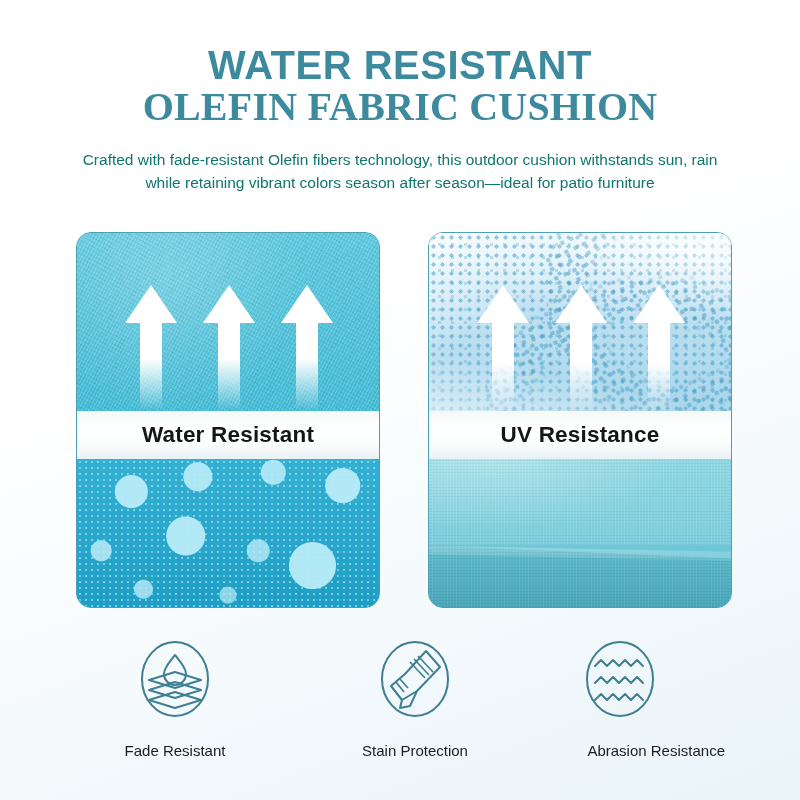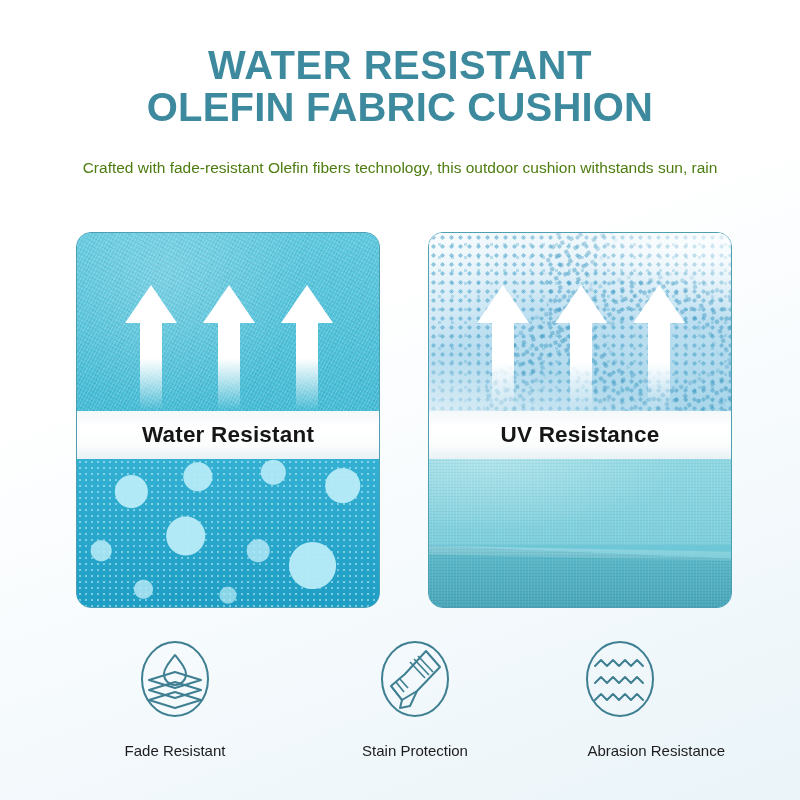--- a/index.html
+++ b/index.html
@@ -37,27 +37,28 @@
     line-height: 42px;
     letter-spacing: 0.5px;
     color: #3d8a9e;
   }
   .title-line {
     display: block;
     white-space: nowrap;
   }
   .title-line.l2 {
     letter-spacing: 0.2px;
+    font-family: Liberation Serif, serif;
   }
   .subtitle {
-    margin: 8px;
+    margin: 0;
     padding-top: 20px;
     font-size: 15.5px;
     line-height: 23px;
-    color: #4d7c0f;
+    color: #0f766e;
   }
   .subtitle-line {
     display: block;
   }
 
   
   .panels {
     position: absolute;
     left: 0;
     top: 232px;
@@ -281,20 +282,21 @@
 
 <div id="page">
 
   <div class="header">
     <h1 class="title">
       <span class="title-line l1">WATER RESISTANT</span>
       <span class="title-line l2">OLEFIN FABRIC CUSHION</span>
     </h1>
     <p class="subtitle">
       <span class="subtitle-line">Crafted with fade-resistant Olefin fibers technology, this outdoor cushion withstands sun, rain</span>
+      <span class="subtitle-line">while retaining vibrant colors season after season—ideal for patio furniture</span>
     </p>
   </div>
 
   <div class="panels">
 
     <div class="panel left">
       <div class="panel-top">
         <div class="tex-fabric"></div>
         <div class="arrows">
           <div class="arrow" style="left:46px;">

